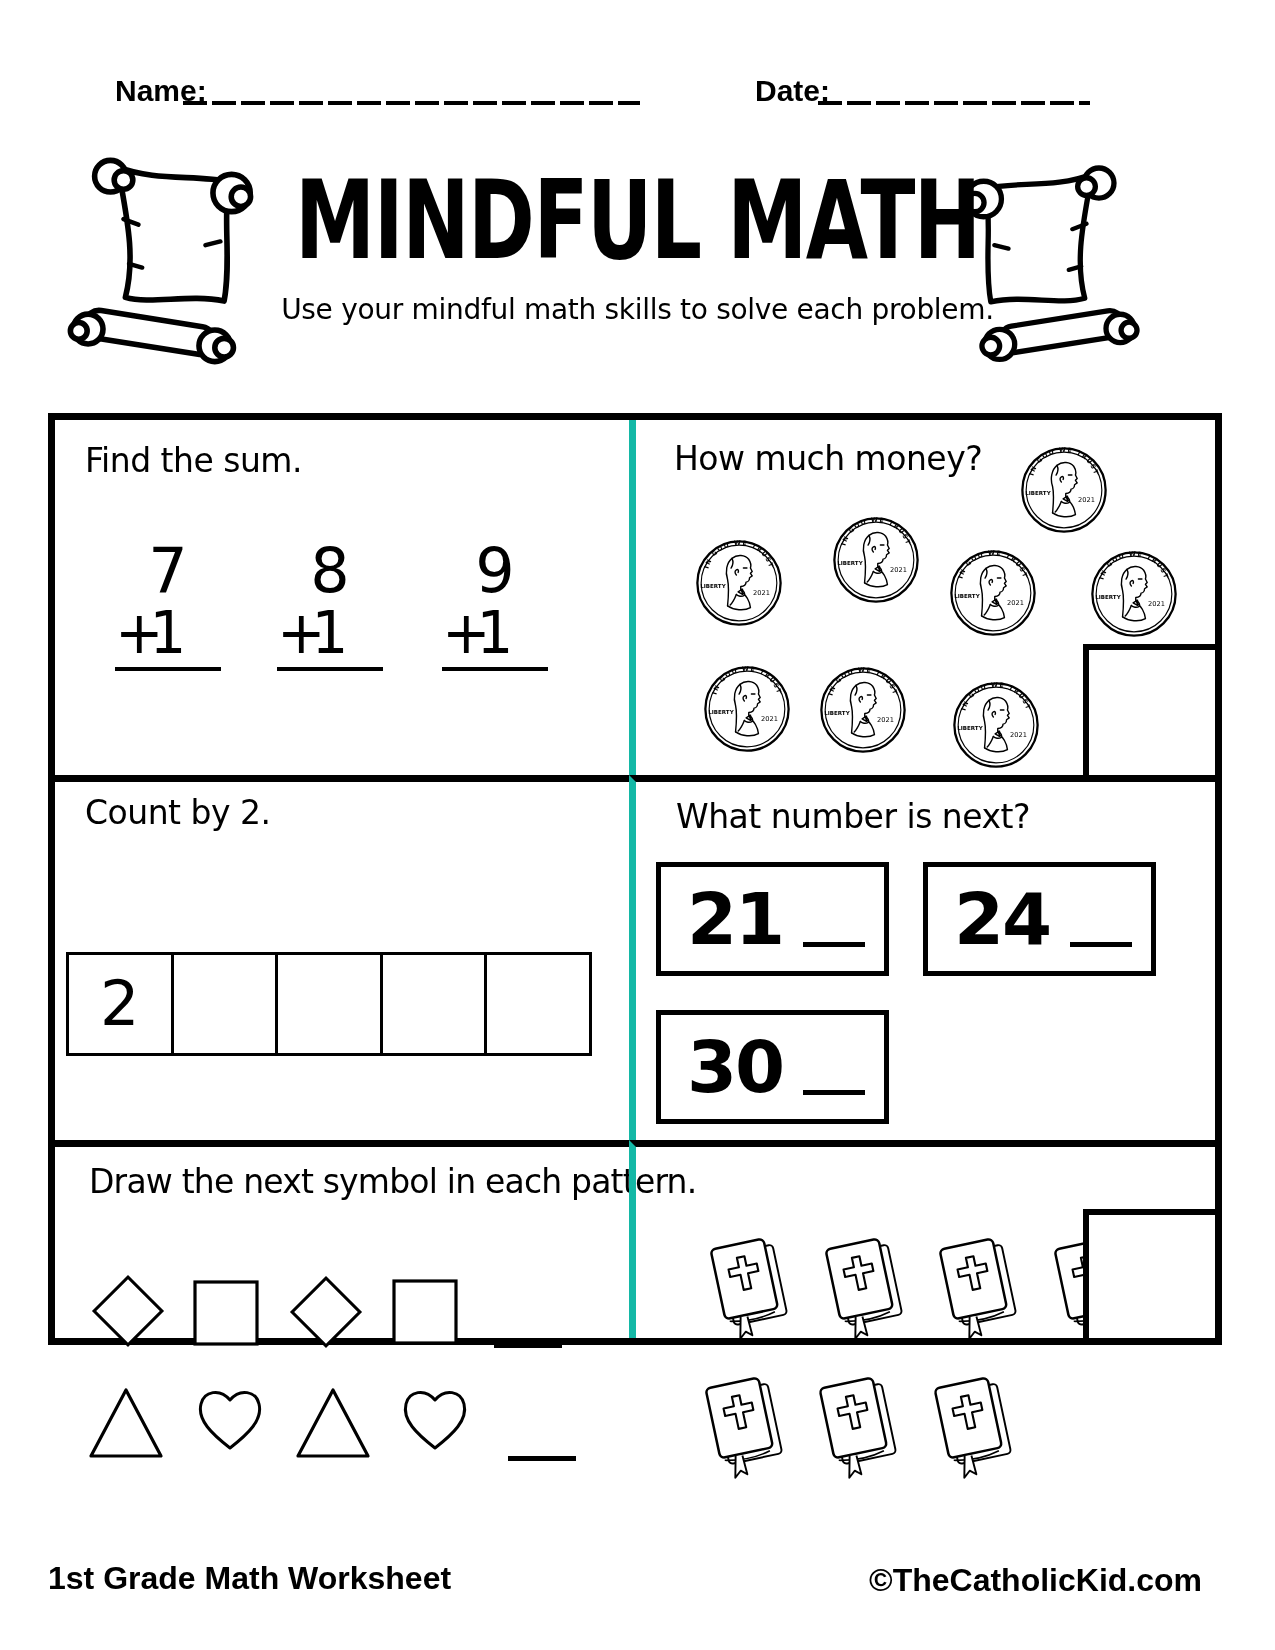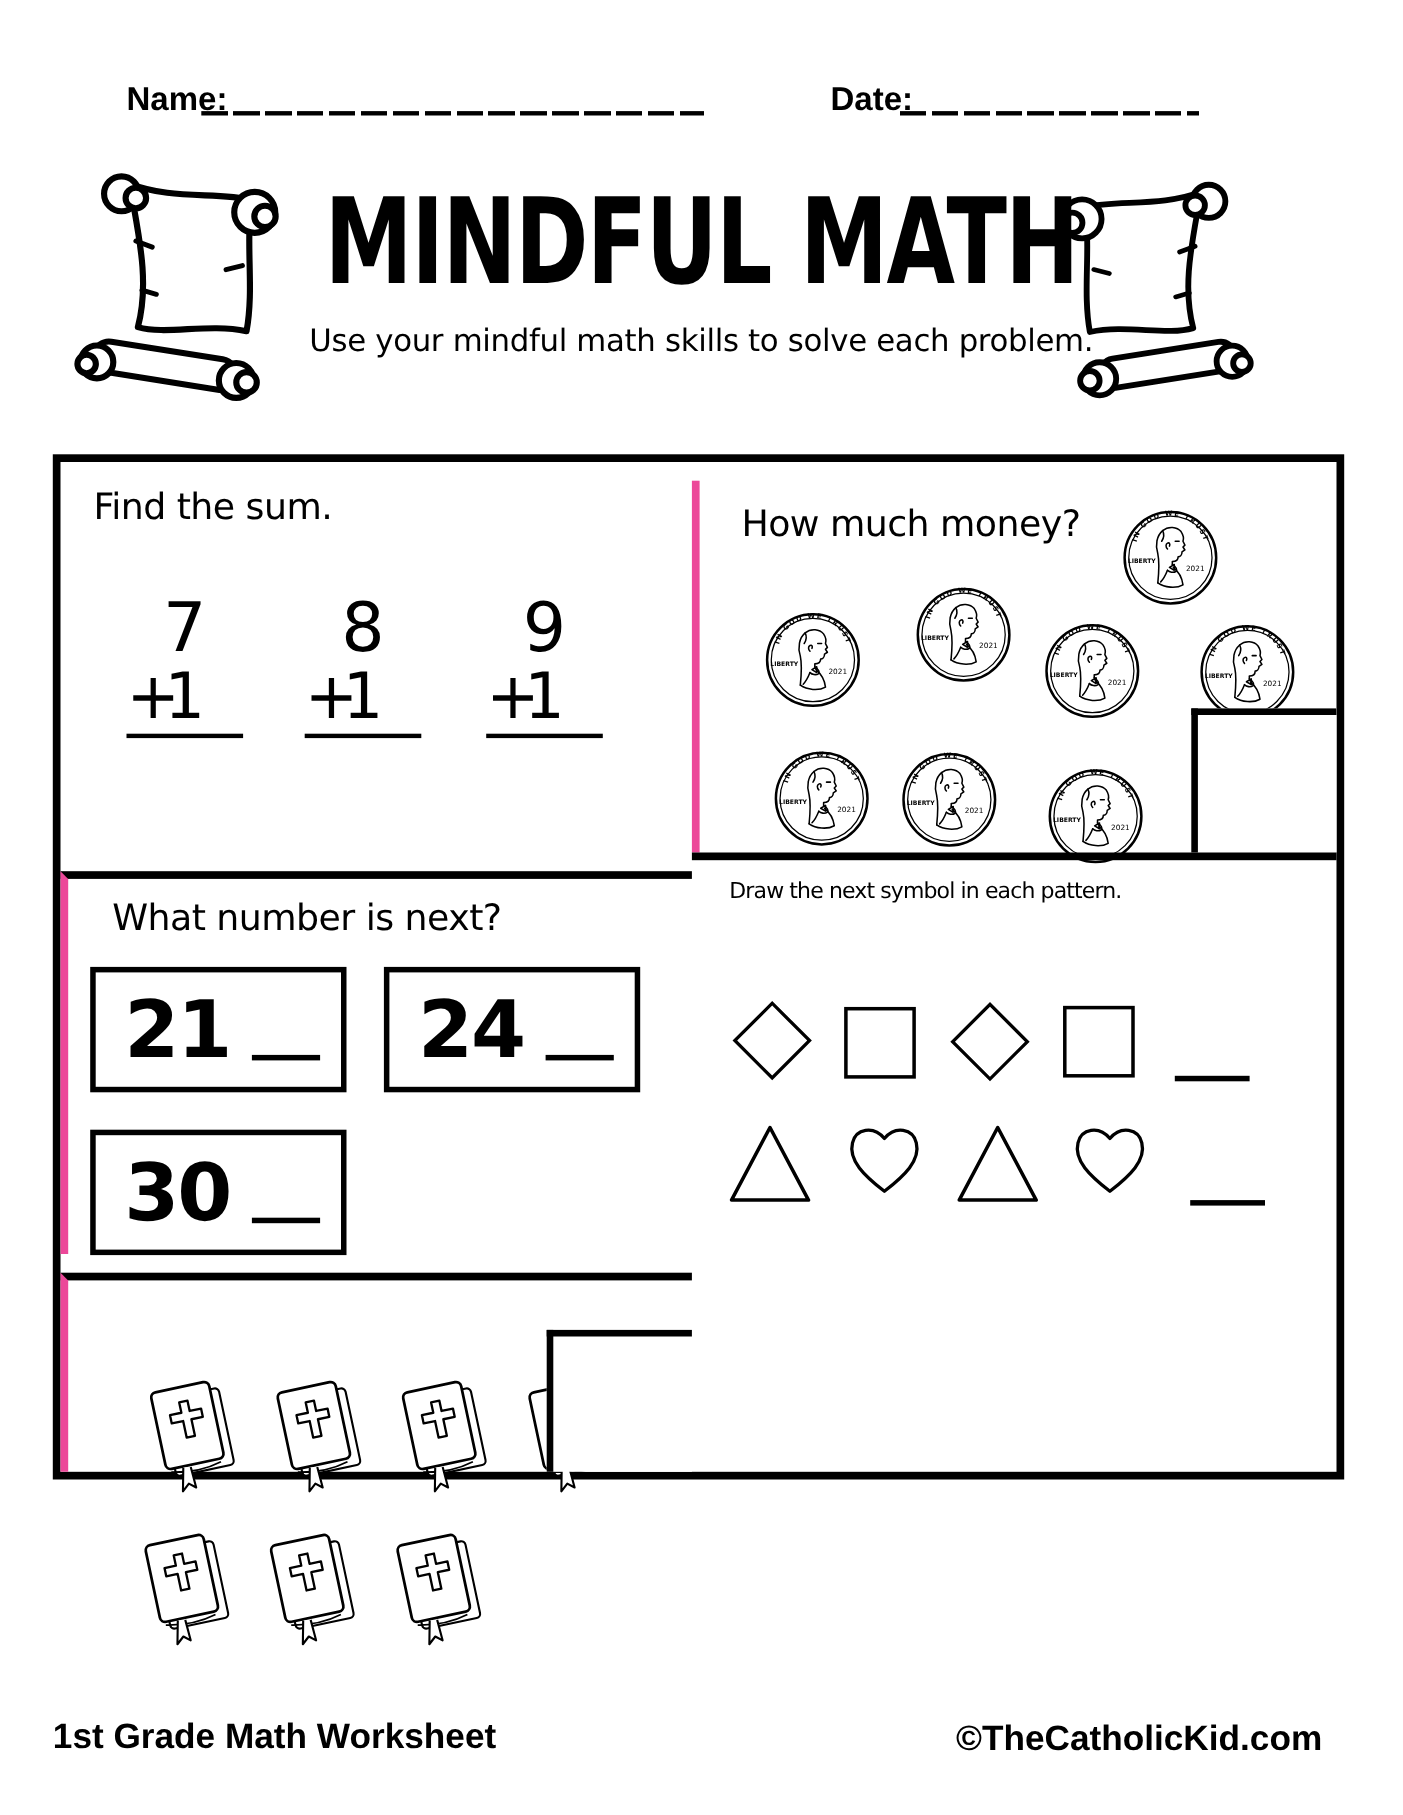--- a/index.html
+++ b/index.html
@@ -12,21 +12,21 @@
   
   .main-title{left:0;right:0;top:168px;text-align:center;white-space:nowrap;}
   .main-title span{display:inline-block;font-weight:bold;font-size:106px;line-height:1;
        letter-spacing:-2px;transform:scaleX(0.76) scaleY(1.02);transform-origin:center;}
   .subtitle{left:0;right:0;top:293px;text-align:center;font-size:28px;letter-spacing:-0.3px;}
   .scroll{width:205px;height:215px;}
   
   .grid{left:48px;top:413px;width:1174px;height:932px;border:7px solid #000;box-sizing:border-box;
         display:grid;grid-template-columns:574px 1fr;grid-template-rows:355px 365px 1fr;background:#fff;}
   .cell{position:relative;box-sizing:border-box;}
-  .c-right{border-left:7px solid #ec4899;margin-top:17px;}
+  .c-right{border-left:7px solid #14b8a6;}
   .r2,.r3{border-top:7px solid #000;}
   .cell-title{position:absolute;font-size:33px;letter-spacing:-0.5px;line-height:1.15;white-space:nowrap;}
   
   .sum-problem{position:absolute;width:106px;top:120px;}
   .sum-top{font-size:62px;line-height:1;text-align:center;}
   .sum-row{position:relative;margin-top:2px;font-size:58px;line-height:1;height:58px;}
   .sum-row .plus{position:absolute;left:0;top:0;}
   .sum-row .addend{display:block;text-align:center;width:100%;}
   .sum-line{margin-top:5px;height:4px;background:#000;}
   
@@ -41,21 +41,21 @@
              justify-content:center;font-size:62px;line-height:1;background:#fff;}
   .count-box:first-child{margin-left:0;}
   
   .next-grid{position:absolute;left:20px;top:80px;display:grid;grid-template-columns:233px 233px;
              grid-auto-rows:114px;column-gap:22px;row-gap:18px;gap:34px;}
   .next-box{border:5px solid #000;position:relative;box-sizing:border-box;background:#fff;}
   .next-num{position:absolute;left:26px;top:50%;transform:translateY(-50%);
             font-size:72px;font-weight:bold;line-height:1;letter-spacing:-2px;}
   .next-line{position:absolute;left:142px;bottom:24px;width:62px;height:5px;background:#000;}
   
-  .pattern-title{font-size:20px;letter-spacing:-0.8px;}
+  .pattern-title{font-size:33px;letter-spacing:-0.8px;}
   .shape{position:absolute;width:80px;height:80px;}
   .shape svg{width:100%;height:100%;display:block;}
   .blank-line{position:absolute;width:68px;height:5px;background:#000;}
   
   .bible{position:absolute;width:100px;height:108px;}
   .bible svg{width:100%;height:100%;display:block;}
   
   .footer-text{font-family:"Liberation Sans",sans-serif;font-weight:bold;font-size:32px;line-height:1;white-space:nowrap;}
 </style>
 </head>
@@ -297,20 +297,30 @@
       <path d="M55,33 L59,33"></path>
       <path d="M42,22 C44,26 43,30 41,33"></path>
       <path d="M49,60 L54,57 L54,63 Z"></path>
     </g>
             </svg>
           </div>
         </div>
       <div class="corner-answer ans-money"></div>
     </div>
 
+    <div class="cell r2">
+      <div class="cell-title" style="left:30px;top:12px">Count by 2.</div>
+      <div class="count-row">
+          <div class="count-box">2</div>
+          <div class="count-box"></div>
+          <div class="count-box"></div>
+          <div class="count-box"></div>
+          <div class="count-box"></div>
+        </div>
+    </div>
 
     <div class="cell r2 c-right">
       <div class="cell-title" style="left:40px;top:16px">What number is next?</div>
       <div class="next-grid">
           <div class="next-box">
             <span class="next-num">21</span>
             <span class="next-line"></span>
           </div>
           <div class="next-box">
             <span class="next-num">24</span>

